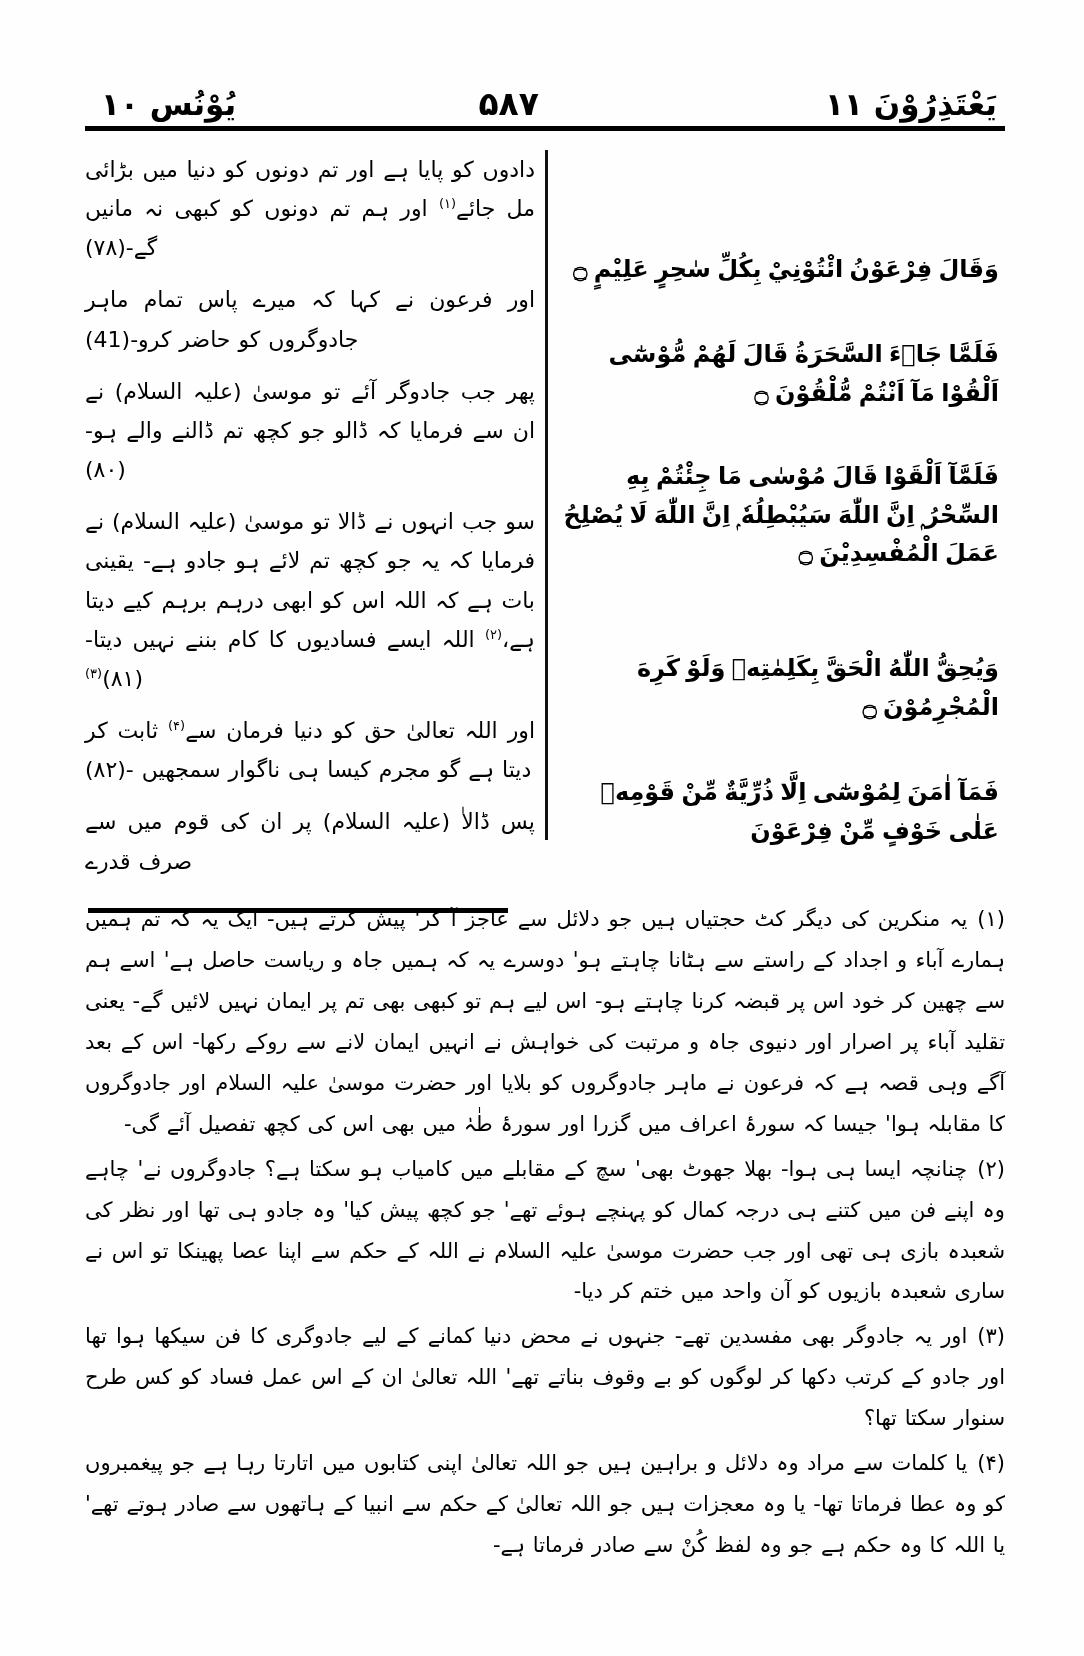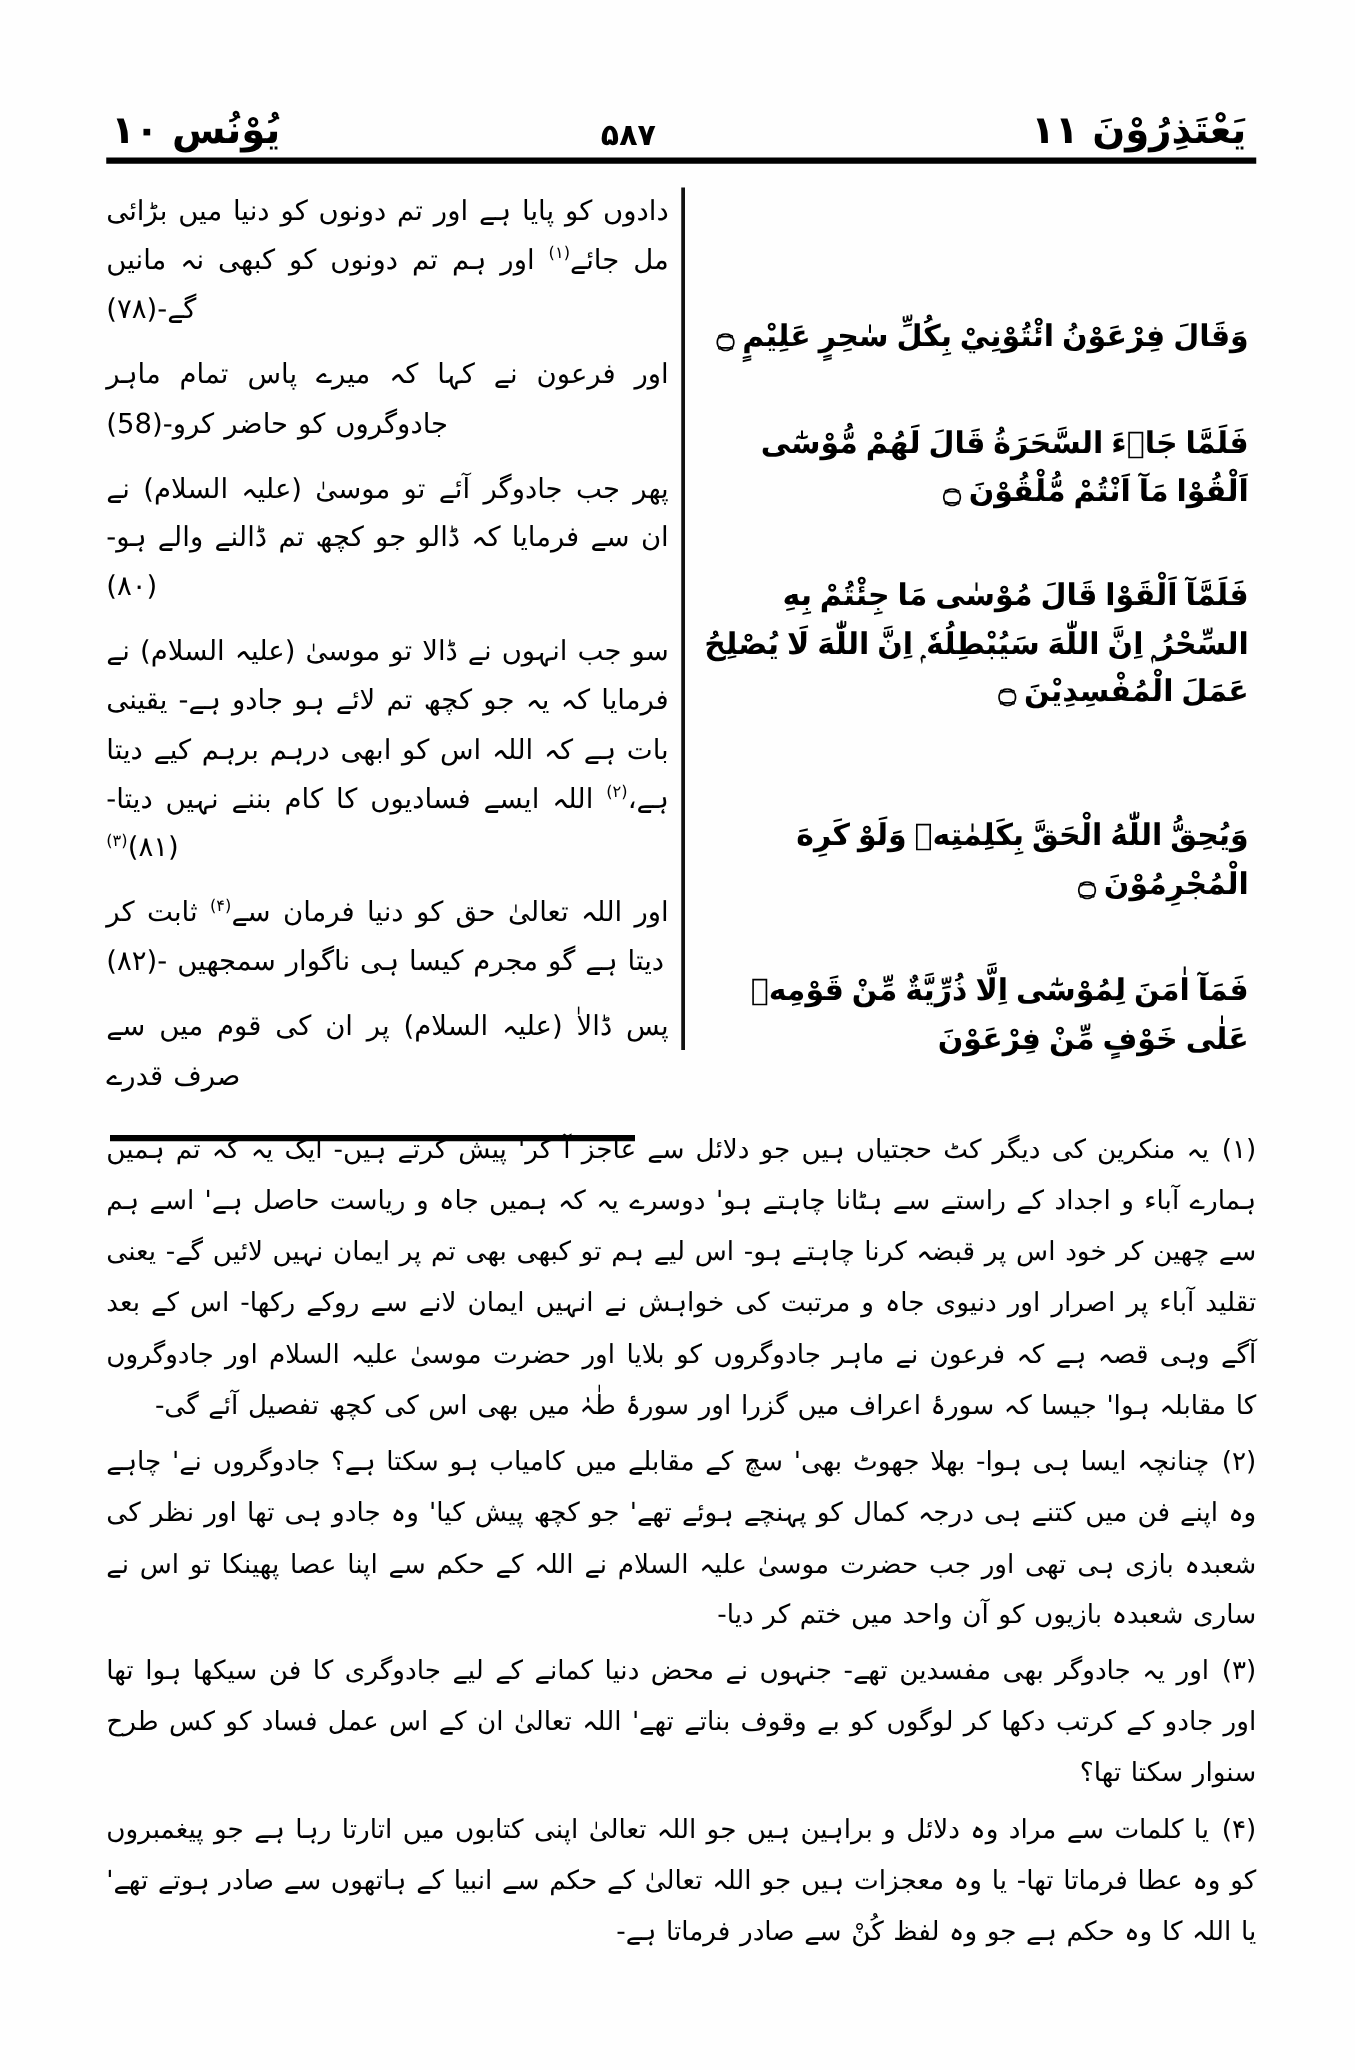--- a/index.html
+++ b/index.html
@@ -36,26 +36,26 @@
   .header-item {
     font-family: "DejaVu Sans", sans-serif;
     font-size: 31px;
     font-weight: 600;
     line-height: 1;
     white-space: nowrap;
     letter-spacing: 0.5px;
   }
   .header-juz { padding-right: 6px; }
   .header-page {
-    font-size: 24px;
+    font-size: 33px;
     font-weight: 700;
     position: relative;
     left: -22px;
   }
-  .header-surah { padding-left: 4px; }
+  .header-surah { padding-left: 4px; margin-left: 12px; }
 
   .rule-top {
     position: absolute;
     left: 85px;
     top: 126px;
     width: 920px;
     height: 5px;
     background: #000000;
   }
 
@@ -187,21 +187,21 @@
       <p class="ayah">فَمَآ اٰمَنَ لِمُوْسٰٓى اِلَّا ذُرِّيَّةٌ مِّنْ قَوْمِهٖ عَلٰى خَوْفٍ مِّنْ فِرْعَوْنَ</p>
     </div>
 
     <div class="col col-urdu">
 
       <p class="tr-block">
         <span>دادوں کو پایا ہے   اور تم دونوں کو دنیا میں بڑائی مل جائے</span><span class="sup">(۱)</span><span> اور ہم تم دونوں کو کبھی نہ مانیں گے-(۷۸)</span>
       </p>
 
       <p class="tr-block">
-        <span>اور فرعون نے کہا کہ میرے پاس  تمام ماہر جادوگروں کو حاضر کرو-(58)</span>
+        <span>اور فرعون نے کہا کہ میرے پاس  تمام ماہر جادوگروں کو حاضر کرو-(41)</span>
       </p>
 
       <p class="tr-block">
         <span>پھر جب جادوگر آئے تو موسیٰ (علیہ السلام) نے ان سے فرمایا کہ ڈالو جو کچھ تم ڈالنے والے ہو-(۸۰)</span>
       </p>
 
       <p class="tr-block">
         <span>سو جب انہوں نے ڈالا تو موسیٰ (علیہ السلام) نے فرمایا کہ یہ جو کچھ تم لائے ہو جادو ہے- یقینی بات ہے کہ اللہ اس کو ابھی درہم برہم کیے دیتا ہے،</span><span class="sup">(۲)</span><span>  اللہ ایسے فسادیوں کا کام بننے نہیں دیتا- (۸۱)</span><span class="sup">(۳)</span>
       </p>
 

